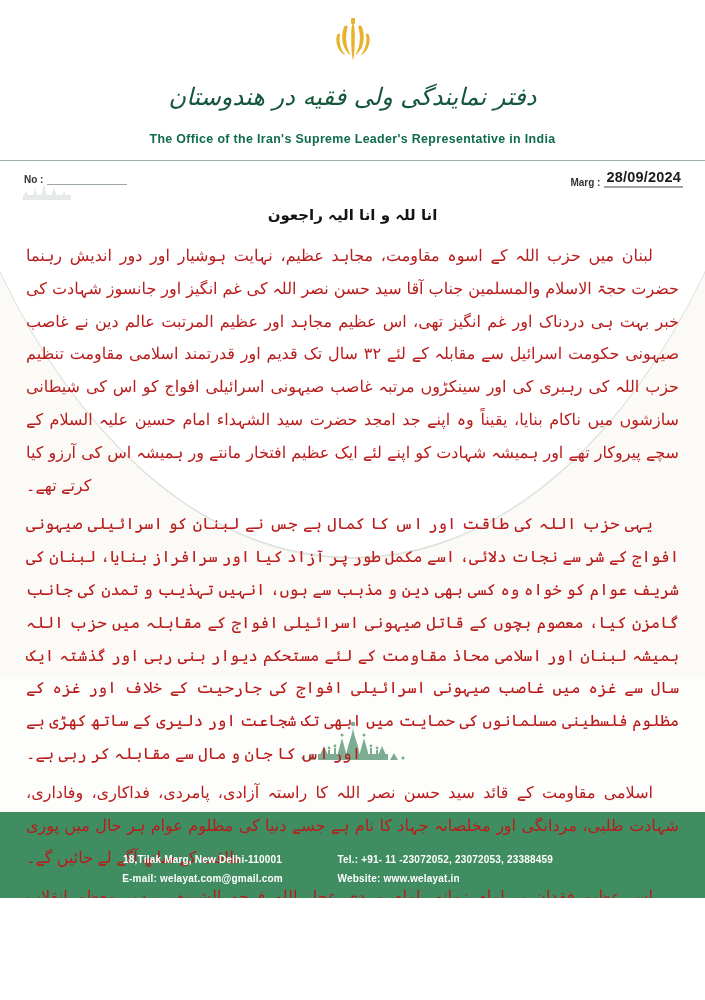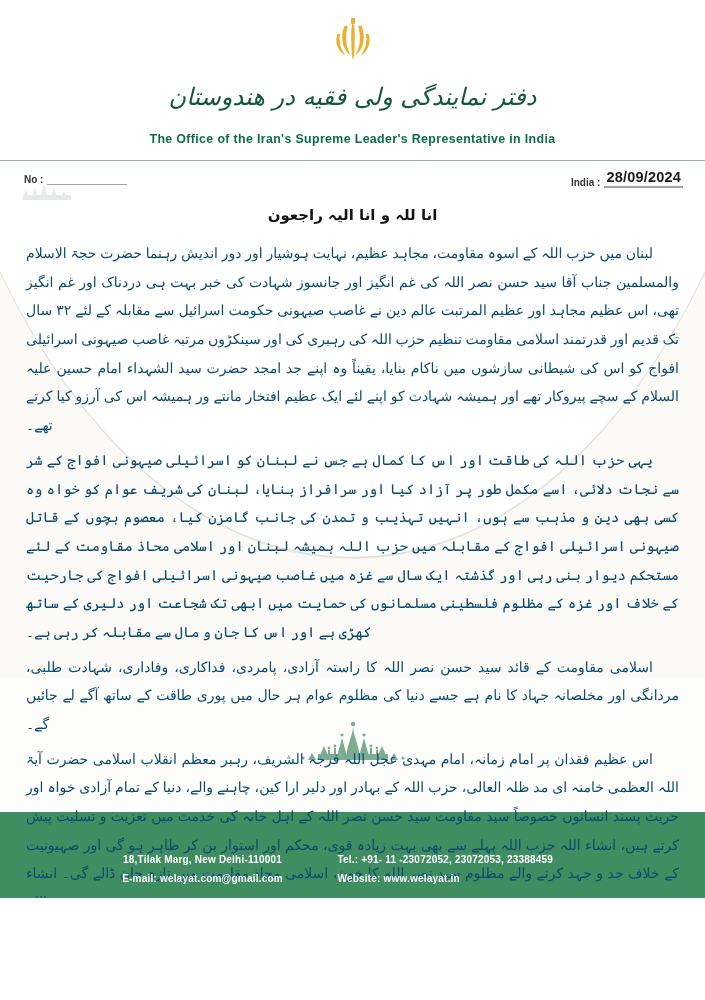--- a/index.html
+++ b/index.html
@@ -222,27 +222,27 @@
   .basmala {
     text-align: center;
     font-size: 15px;
     font-weight: bold;
     color: #141414;
     margin-bottom: 16px;
     font-family: "DejaVu Sans", sans-serif;
     direction: rtl;
   }
   .para {
-    font-family: Liberation Serif, serif;
+    font-family: Liberation Sans, sans-serif;
     direction: rtl;
     text-align: justify;
     text-align-last: left;
-    font-size: 14px;
+    font-size: 16px;
     line-height: 2.05;
-    color: #0c4a6e;
+    color: #b91c1c;
     margin: 0 0 6px 0;
     text-indent: 26px;
   }
 
   .signature-block {
     position: relative;
     z-index: 6;
     margin-top: 10px;
     padding-right: 0;
     padding-left: 0;
@@ -335,21 +335,21 @@
   </div>
 
   <div class="rule"></div>
 
   <div class="meta-row">
     <div class="meta-left">
       <span class="meta-label">No :</span>
       <span class="meta-line"></span>
     </div>
     <div class="meta-right">
-      <span class="meta-label">India :</span>
+      <span class="meta-label">Marg :</span>
       <span class="meta-value">28/09/2024</span>
     </div>
   </div>
 
   <div class="body-area">
 
     <div class="basmala">انا للہ و انا الیہ راجعون</div>
 
     <p class="para">لبنان میں حزب اللہ کے اسوہ مقاومت، مجاہد عظیم، نہایت ہوشیار اور دور اندیش رہنما حضرت حجۃ الاسلام والمسلمین جناب آقا سید حسن نصر اللہ کی غم انگیز اور جانسوز شہادت کی خبر بہت ہی دردناک اور غم انگیز تھی، اس عظیم مجاہد اور عظیم المرتبت عالم دین نے غاصب صیہونی حکومت اسرائیل سے مقابلہ کے لئے ۳۲ سال تک قدیم اور قدرتمند اسلامی مقاومت تنظیم حزب اللہ کی رہبری کی اور سینکڑوں مرتبہ غاصب صیہونی اسرائیلی افواج کو اس کی شیطانی سازشوں میں ناکام بنایا، یقیناً وہ اپنے جد امجد حضرت سید الشہداء امام حسین علیہ السلام کے سچے پیروکار تھے اور ہمیشہ شہادت کو اپنے لئے ایک عظیم افتخار مانتے ور ہمیشہ اس کی آرزو کیا کرتے تھے۔</p>
 

